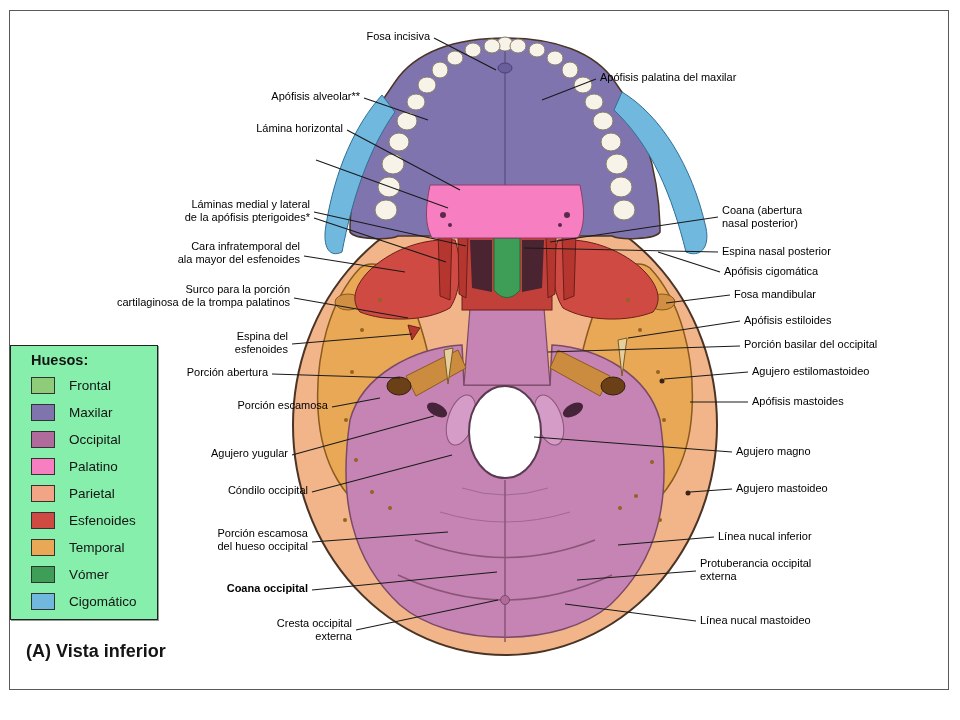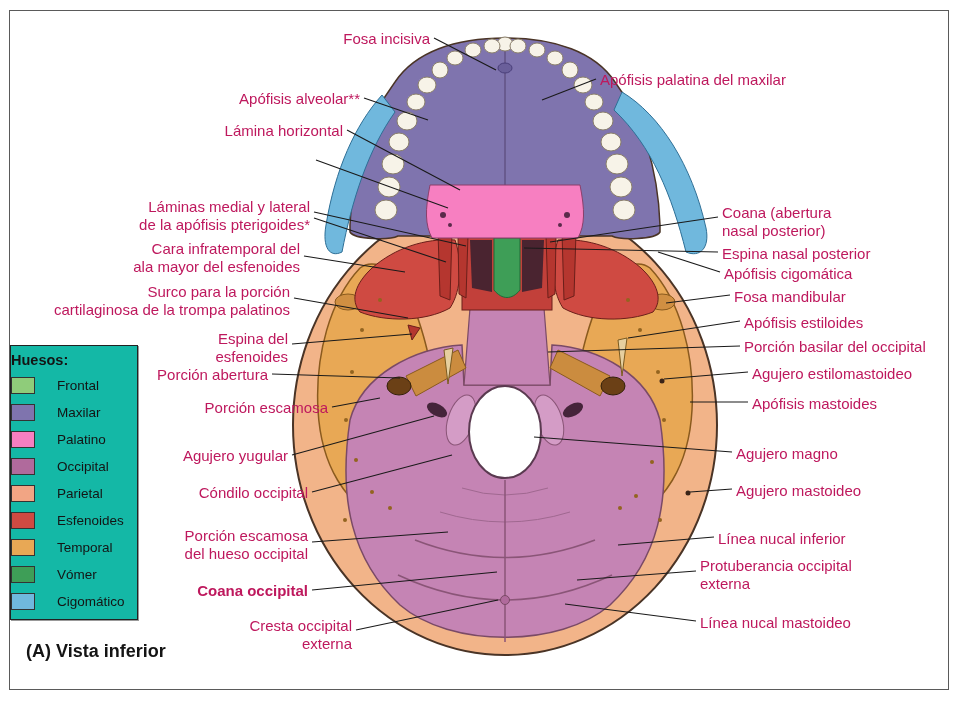--- a/index.html
+++ b/index.html
@@ -1,27 +1,27 @@
 <!DOCTYPE html>
 <html><head>
 <meta charset="utf-8">
 <style>
   html,body{margin:0;padding:0;background:#fff;}
   .page{position:relative;width:960px;height:720px;background:#ffffff;overflow:hidden;
         font-family:"Liberation Sans", sans-serif;color:#141414;}
   .frame{position:absolute;left:9px;top:10px;width:938px;height:678px;
          border:1.5px solid #5a5a5a;pointer-events:none;}
   svg.fig{position:absolute;left:0;top:0;}
-  .label{position:absolute;font-size:15px;line-height:1.18;white-space:pre-line;color:#be185d;}
+  .label{position:absolute;font-size:11px;line-height:1.18;white-space:pre-line;color:#000000;}
   .label.left{text-align:right;}
   .label.bold{font-weight:bold;}
-  .legend{position:absolute;left:10px;top:345px;width:118px;background:#14b8a6;
-          border:1.5px solid #222;box-shadow:1px 1px 0 #999;padding:6px 8px 4px 0;}
+  .legend{position:absolute;left:10px;top:345px;width:118px;background:#86efac;
+          border:1.5px solid #222;box-shadow:1px 1px 0 #999;padding:6px 8px 4px 20px;}
   .legend-title{font-weight:bold;font-size:14.5px;height:20px;}
-  .legend-item{display:flex;align-items:center;gap:22px;height:27px;}
+  .legend-item{display:flex;align-items:center;gap:14px;height:27px;}
   .swatch{width:22px;height:15px;border:1px solid #333;flex:0 0 auto;}
   .legend-label{font-size:13.5px;}
   .caption{position:absolute;left:26px;top:641px;font-weight:bold;font-size:18px;}
 </style>
 </head>
 <body>
 
 <div class="page">
 
   <svg class="fig" width="960" height="720" viewBox="0 0 960 720">
@@ -230,28 +230,28 @@
     <div class="legend-title">Huesos:</div>
     <div class="legend-item">
       <span class="swatch" style="background-color: rgb(143, 204, 122);"></span>
       <span class="legend-label">Frontal</span>
     </div>
     <div class="legend-item">
       <span class="swatch" style="background-color: rgb(127, 116, 174);"></span>
       <span class="legend-label">Maxilar</span>
     </div>
     <div class="legend-item">
+      <span class="swatch" style="background-color: rgb(176, 106, 156);"></span>
+      <span class="legend-label">Occipital</span>
+    </div>
+    <div class="legend-item">
       <span class="swatch" style="background-color: rgb(247, 127, 193);"></span>
       <span class="legend-label">Palatino</span>
     </div>
     <div class="legend-item">
-      <span class="swatch" style="background-color: rgb(176, 106, 156);"></span>
-      <span class="legend-label">Occipital</span>
-    </div>
-    <div class="legend-item">
       <span class="swatch" style="background-color: rgb(242, 165, 132);"></span>
       <span class="legend-label">Parietal</span>
     </div>
     <div class="legend-item">
       <span class="swatch" style="background-color: rgb(207, 74, 66);"></span>
       <span class="legend-label">Esfenoides</span>
     </div>
     <div class="legend-item">
       <span class="swatch" style="background-color: rgb(232, 168, 85);"></span>
       <span class="legend-label">Temporal</span>

